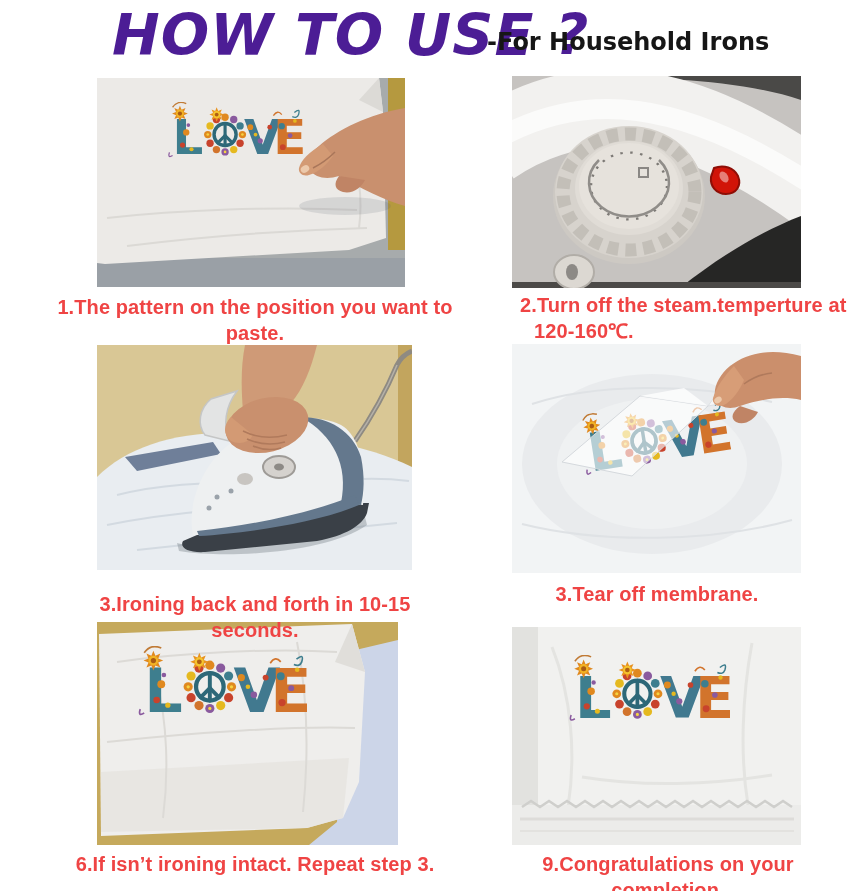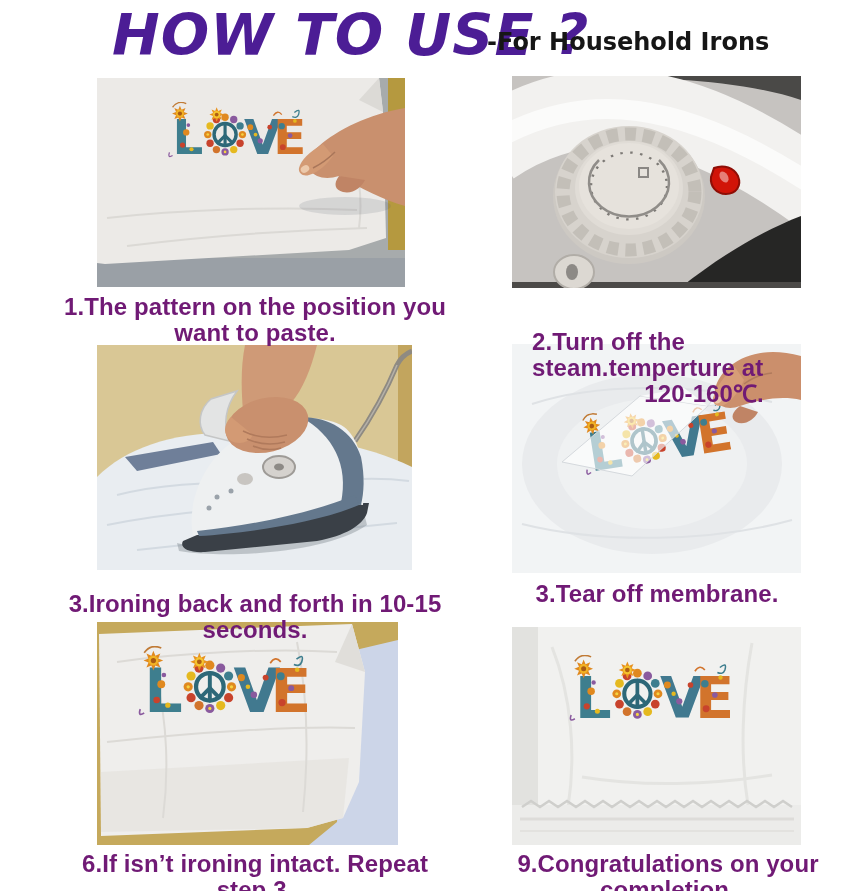--- a/index.html
+++ b/index.html
@@ -14,25 +14,25 @@
     font-size:57px;letter-spacing:1px;color:#4c1d95;white-space:nowrap;
   }
   .subtitle{
     position:absolute;left:487px;top:28px;
     font-family:"DejaVu Sans",sans-serif;font-weight:700;
     font-size:24px;color:#161616;white-space:nowrap;
   }
   .photo{position:absolute;}
   .photo svg{display:block;width:100%;height:100%;}
   .caption{
-    position:absolute;font-size:24px;font-weight:700;color:#701a75;
+    position:absolute;font-size:20px;font-weight:700;color:#ef4444;
     text-align:center;line-height:26px;letter-spacing:0.1px;
   }
   .caption.left{text-align:left;}
-  .caption .line2{display:block;margin-left:14px;text-align:center;}
+  .caption .line2{display:block;margin-left:14px;}
   .sprite{position:absolute;width:0;height:0;overflow:hidden;}
 </style>
 </head>
 <body>
 
 <svg class="sprite" xmlns="http://www.w3.org/2000/svg" xmlns:xlink="http://www.w3.org/1999/xlink" aria-hidden="true">
   <symbol id="love-design" viewBox="0 0 262 120">
     <g>
 
       <text x="14" y="100" font-family="'DejaVu Sans',sans-serif" font-size="92" font-weight="bold" fill="#3e7e8e">L</text>
@@ -253,21 +253,21 @@
       <g>
         <rect x="0" y="178" width="289" height="40" fill="#ececea"></rect>
         <path d="M10,180 l9,-6 9,6 9,-6 9,6 9,-6 9,6 9,-6 9,6 9,-6 9,6 9,-6 9,6 9,-6 9,6 9,-6 9,6 9,-6 9,6 9,-6 9,6 9,-6 9,6 9,-6 9,6 9,-6 9,6 9,-6 9,6 9,-6 9,6" stroke="#cfcfcc" stroke-width="2.5" fill="none"></path>
         <line x1="8" y1="192" x2="282" y2="192" stroke="#dddcd9" stroke-width="3"></line>
         <line x1="8" y1="204" x2="282" y2="204" stroke="#e3e2df" stroke-width="2"></line>
       </g>
     </svg>
   </div>
 
   <div class="caption" style="left:40px;top:294px;width:430px;">1.The pattern on the position you want to paste.</div>
-  <div class="caption left" style="left:532px;top:292px;width:330px;margin-top:37px;">
+  <div class="caption left" style="left:520px;top:292px;width:330px;">
     <span>2.Turn off the steam.temperture at</span>
     <span class="line2">120-160℃.</span>
   </div>
   <div class="caption" style="left:55px;top:579px;width:400px;margin-top:12px;">3.Ironing back and forth in 10-15 seconds.</div>
   <div class="caption" style="left:502px;top:581px;width:310px;">3.Tear off membrane.</div>
   <div class="caption" style="left:55px;top:851px;width:400px;">6.If isn’t ironing intact. Repeat step 3.</div>
   <div class="caption" style="left:488px;top:851px;width:360px;">9.Congratulations on your completion.</div>
 
 </div>
 

